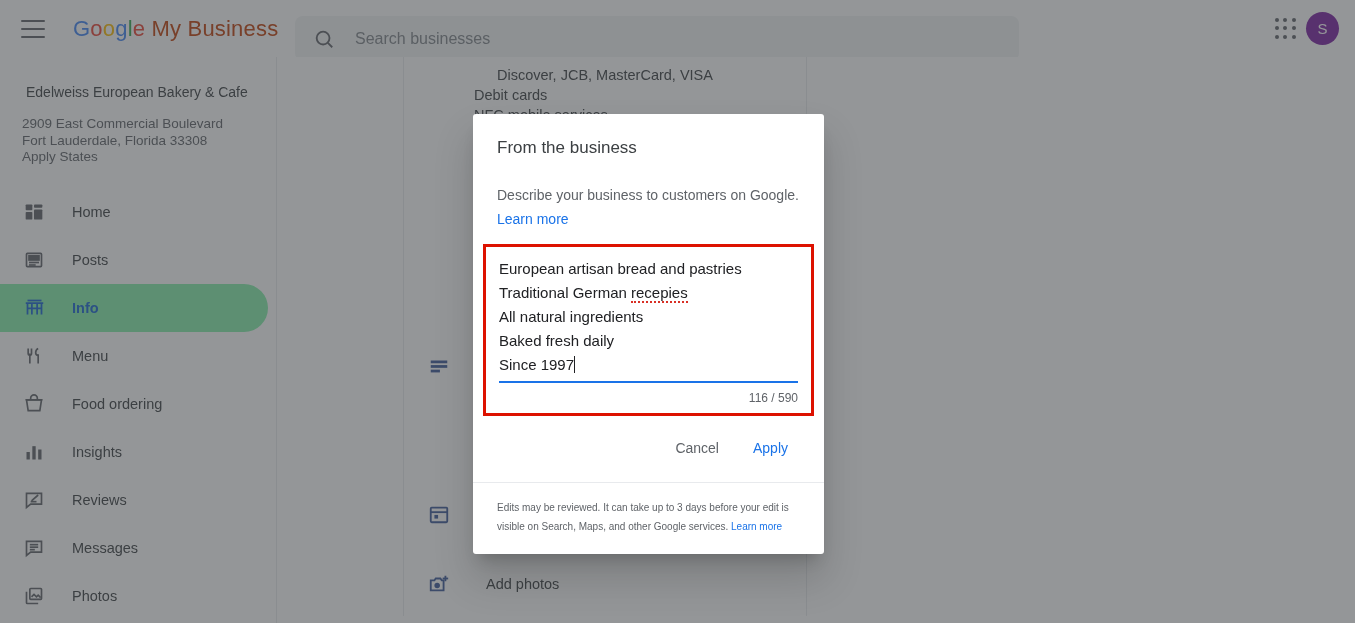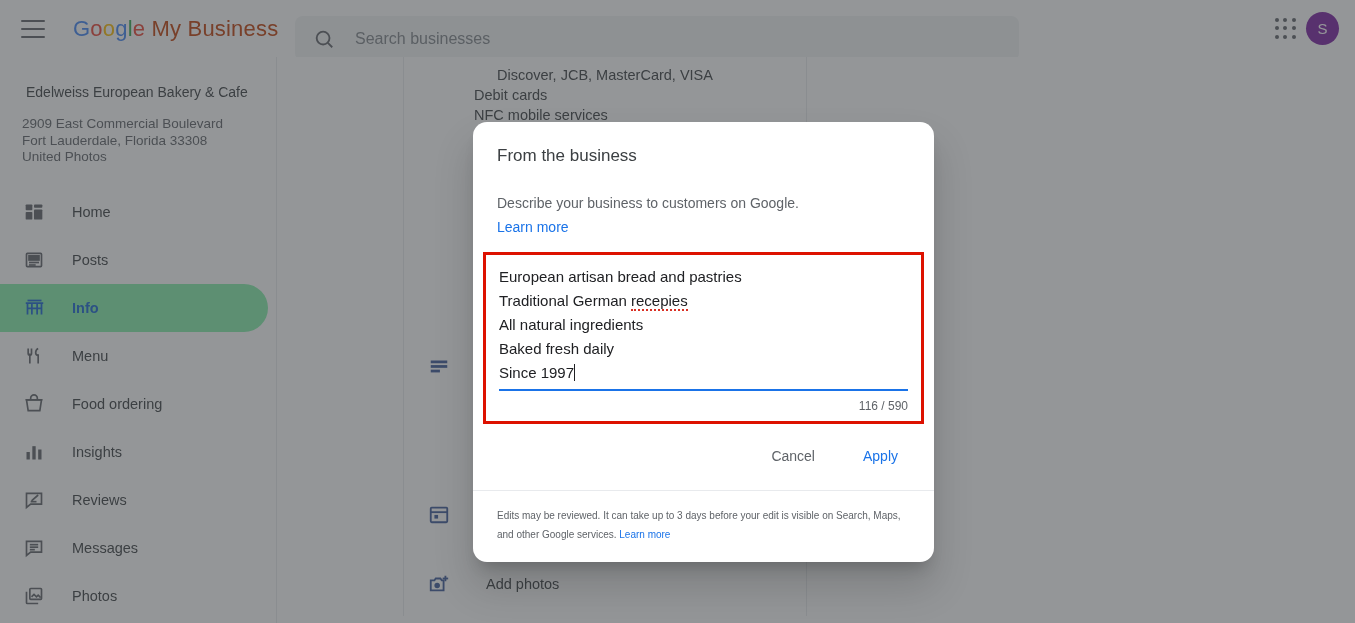--- a/index.html
+++ b/index.html
@@ -85,41 +85,41 @@
   .bg-row { position: absolute; display: flex; align-items: flex-start; }
   .bg-row .bico { width: 24px; height: 24px; color: #3c5a99;
     display: flex; align-items: center; justify-content: center; }
   .bg-row .btxt { margin-left: 35px; font-size: 14.5px; color: #3c4043; }
 
   
   .scrim { position: absolute; inset: 0; background: rgba(60,64,67,.55); }
 
   
   .dialog {
-    position: absolute; left: 473px; top: 122px; width: 461px;
-    background: #fff; border-radius: 14px;
+    position: absolute; left: 473px; top: 114px; width: 351px;
+    background: #fff; border-radius: 3px;
     box-shadow: 0 11px 15px -7px rgba(0,0,0,.2), 0 24px 38px 3px rgba(0,0,0,.14);
   }
   .dlg-head { padding: 24px 24px 0 24px; }
   .dlg-title { font-size: 17px; color: #3c4043; }
   .dlg-desc { margin-top: 27px; font-size: 14px; color: #5f6368; line-height: 20px; }
   .link { color: #1a73e8; cursor: pointer; }
   .dlg-desc .link { display: inline-block; margin-top: 4px; }
 
   
   .field-wrap { margin: 15px 10px 0 10px; border: 3px solid #dd1100; padding: 10px 13px 8px 13px; }
   .ta-line { font-size: 15px; color: #202124; line-height: 24px; white-space: pre; }
   .misspell { border-bottom: 2px dotted #d93025; }
   .caret { display: inline-block; width: 1px; height: 17px; background: #202124;
     vertical-align: -3px; }
   .ta-underline { height: 2px; background: #1a73e8; margin-top: 4px; }
   .counter { text-align: right; font-size: 12px; color: #5f6368; margin-top: 8px; }
 
   .dlg-actions { display: flex; justify-content: flex-end; align-items: center;
-    gap: 24px; padding: 16px 24px 18px 24px; }
+    gap: 10px; padding: 16px 24px 18px 24px; }
   .btn { font-size: 14px; padding: 8px 12px; border-radius: 4px; cursor: pointer;
     background: none; border: none; font-family: "Liberation Sans", sans-serif; }
   .btn-cancel { color: #5f6368; }
   .btn-apply { color: #1a73e8; }
 
   .dlg-foot { border-top: 1px solid #e8eaed; padding: 15px 24px 18px 24px;
     font-size: 10px; color: #5f6368; line-height: 19px; }
 </style>
 </head>
 <body>
@@ -160,21 +160,21 @@
           <span></span>
       </div>
       <div class="avatar">S</div>
     </div>
 
     <div class="sidebar">
       <div class="biz-name">Edelweiss European Bakery &amp; Cafe</div>
       <div class="biz-addr">
         <div>2909 East Commercial Boulevard</div>
         <div>Fort Lauderdale, Florida 33308</div>
-        <div>United Photos</div>
+        <div>Apply States</div>
       </div>
 
       <div class="nav">
 
         <div class="nav-item">
           <span class="ico">
             <svg width="20" height="20" viewBox="0 0 24 24" fill="currentColor">
               <rect x="2" y="3" width="8" height="7" rx="1"></rect>
                 <rect x="12" y="3" width="10" height="4" rx="1"></rect>
               <rect x="12" y="9" width="10" height="12" rx="1"></rect>

